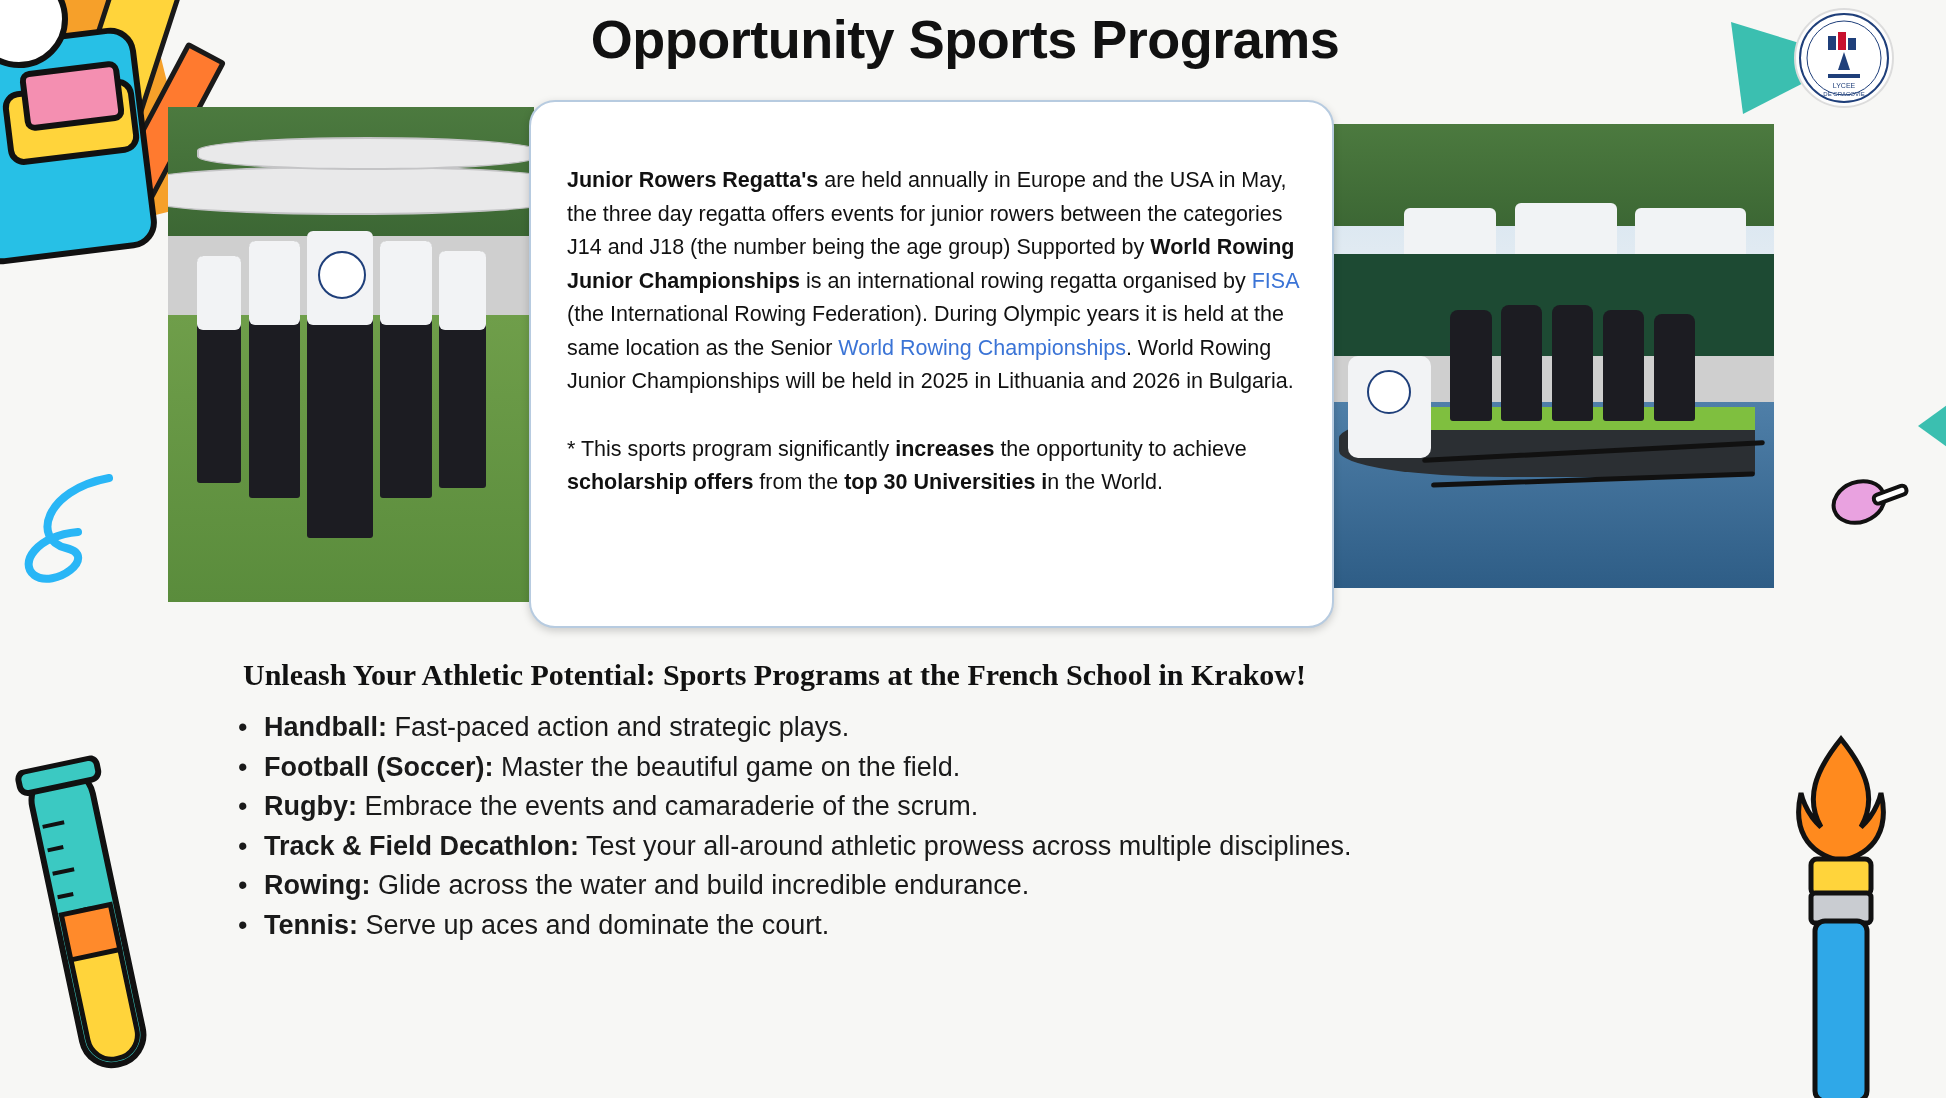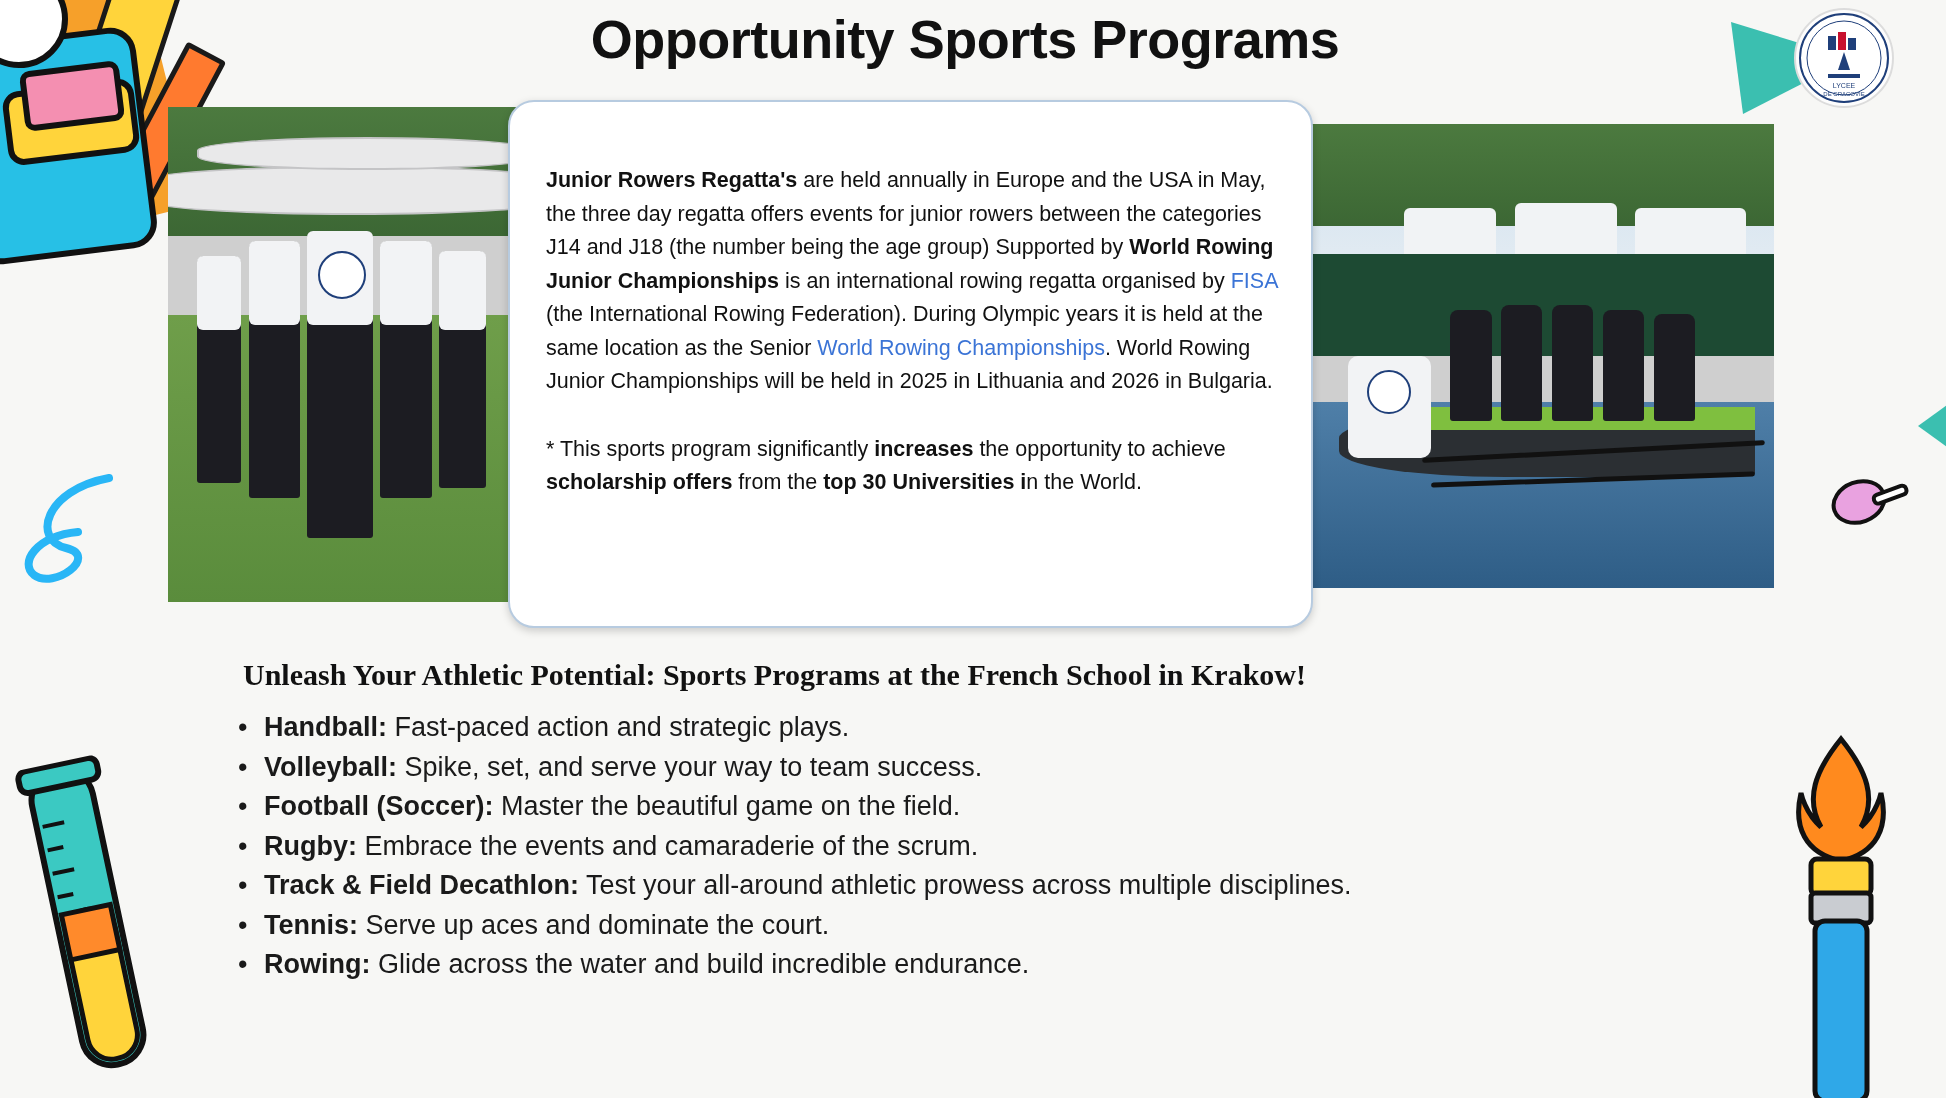--- a/index.html
+++ b/index.html
@@ -119,21 +119,21 @@
   }
   .photo-left {
     left: 168px; top: 107px; width: 366px; height: 495px;
   }
   .photo-right {
     left: 1311px; top: 124px; width: 463px; height: 464px;
   }
 
   .callout {
     position: absolute;
-    left: 508px; top: 100px; width: 805px; height: 528px;
+    left: 529px; top: 100px; width: 805px; height: 528px;
     background: #ffffff;
     border: 2px solid #b7cbe0;
     border-radius: 26px;
     box-shadow: 0 3px 9px rgba(0,0,0,0.18);
     box-sizing: border-box;
     padding: 62px 19px 20px 36px;
   }
   .callout p {
     margin: 0;
     font-size: 21.5px;
@@ -296,30 +296,27 @@
   </p>
 </div>
 
 <div class="subtitle">Unleash Your Athletic Potential: Sports Programs at the French School in Krakow!</div>
 
 <div class="list">
   <div class="list-item">
     <span class="bullet">•</span><span class="bld">Handball:</span><span> Fast-paced action and strategic plays.</span>
   </div>
   <div class="list-item">
-    <span class="bullet">•</span><span class="bld">Volleyball:</span><span> Spike, set, and serve your way to team success.</span>
-  </div>
-  <div class="list-item">
     <span class="bullet">•</span><span class="bld">Football (Soccer):</span><span> Master the beautiful game on the field.</span>
   </div>
   <div class="list-item">
     <span class="bullet">•</span><span class="bld">Rugby:</span><span> Embrace the events and camaraderie of the scrum.</span>
   </div>
   <div class="list-item">
     <span class="bullet">•</span><span class="bld">Track &amp; Field Decathlon:</span><span> Test your all-around athletic prowess across multiple disciplines.</span>
   </div>
   <div class="list-item">
+    <span class="bullet">•</span><span class="bld">Rowing:</span><span> Glide across the water and build incredible endurance.</span>
+  </div>
+  <div class="list-item">
     <span class="bullet">•</span><span class="bld">Tennis:</span><span> Serve up aces and dominate the court.</span>
   </div>
-  <div class="list-item">
-    <span class="bullet">•</span><span class="bld">Rowing:</span><span> Glide across the water and build incredible endurance.</span>
-  </div>
 </div>
 
 </body></html>

